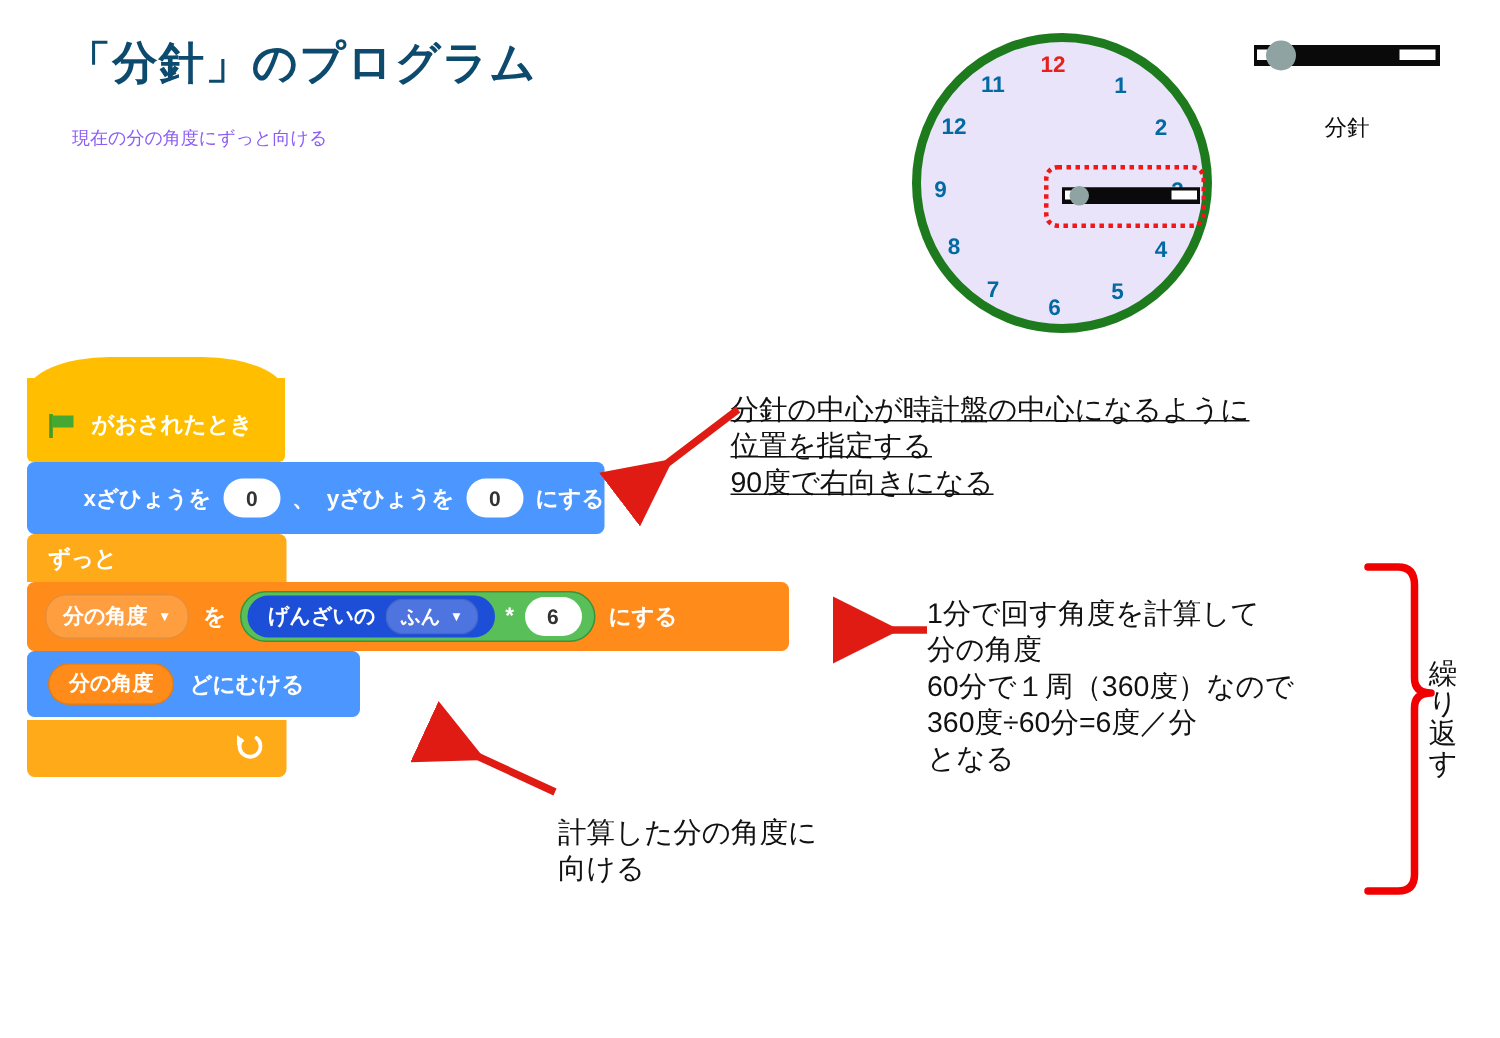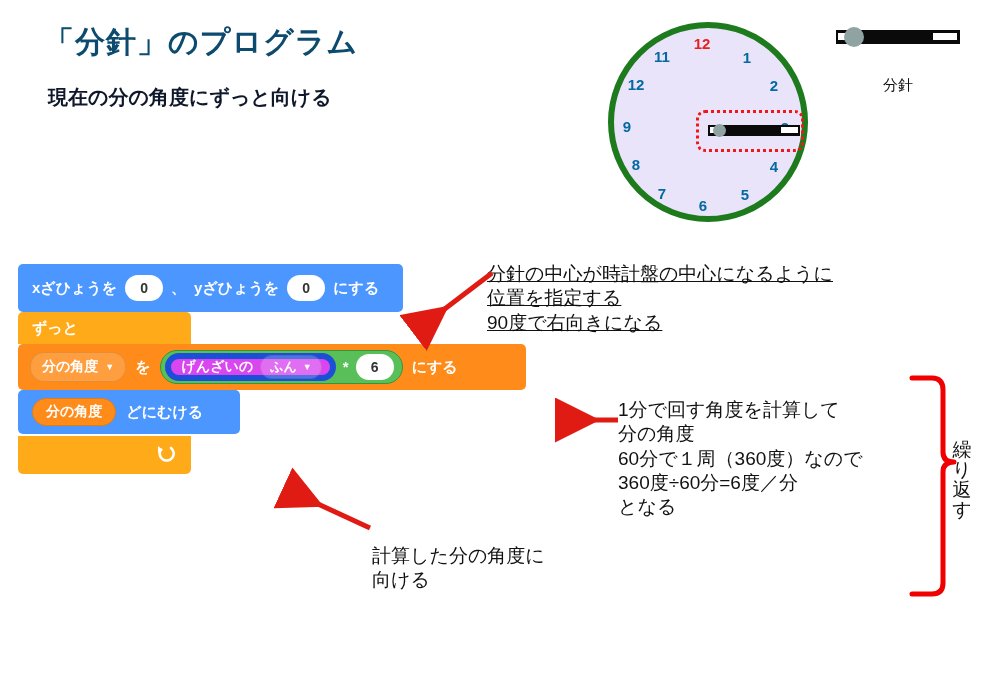--- a/index.html
+++ b/index.html
@@ -21,24 +21,23 @@
   #slide-title {
     left: 44px; top: 22px;
     font-size: 30px;
     font-weight: bold;
     letter-spacing: 1px;
     color: #0c4a6e;
     white-space: nowrap;
   }
   #slide-subtitle {
     left: 48px; top: 84px;
-    font-size: 20px;
-    color: #0f172a;
+    font-size: 12px;
+    color: #8b5cf6;
     white-space: nowrap;
-    font-weight: bold;
   }
 
   
   #clock-wrap { left: 608px; top: 22px; width: 212px; height: 212px; }
   #clock-face {
     position: absolute;
     left: 0; top: 0;
     width: 200px; height: 200px;
     border-radius: 50%;
     background: #e9e4fa;
@@ -148,21 +147,22 @@
   
   #xy-block {
     position: relative;
     width: 385px; height: 48px;
     background: #4c97ff;
     border-radius: 5px;
     display: flex; align-items: center;
     padding-left: 14px;
     box-sizing: border-box;
     gap: 8px;
-    margin-top: 12px;
+    margin-top: 0px;
+    justify-content: flex-end;
   }
   .num-oval {
     background: #fff;
     color: #333;
     border-radius: 14px;
     min-width: 38px;
     height: 26px;
     display: inline-flex;
     align-items: center;
     justify-content: center;
@@ -236,22 +236,22 @@
     border: 1px solid #389438;
     border-radius: 18px;
     height: 34px;
     display: inline-flex;
     align-items: center;
     gap: 7px;
     padding: 0 8px 0 4px;
     box-sizing: border-box;
   }
   .sensing-oval {
-    background: #d946ef;
-    border: 6px solid #1d4ed8;
+    background: #1d4ed8;
+    border: 3px solid #1d4ed8;
     border-radius: 16px;
     height: 28px;
     display: inline-flex;
     align-items: center;
     gap: 7px;
     padding: 0 8px 0 11px;
     box-sizing: border-box;
     color: #fff;
     font-size: 14px;
     font-weight: bold;
@@ -353,20 +353,30 @@
 <div class="abs" id="sprite-thumb">
   <div class="hand-bar"></div>
   <div class="hand-tip-left"></div>
   <div class="hand-tip-right"></div>
   <div class="hand-pivot"></div>
 </div>
 <div class="abs" id="sprite-label">分針</div>
 
 <div class="abs" id="script">
 
+  <div id="hat-block">
+    <div class="hat-top"></div>
+    <div class="hat-row">
+      <svg class="flag-icon" viewBox="0 0 20 18">
+        <path d="M2 1 L2 17" stroke="#3a9e28" stroke-width="2.4" fill="none"></path>
+        <path d="M3 2 L17 2 L17 10 L3 10 Z" fill="#45a832"></path>
+      </svg>
+      <span class="blk-text">がおされたとき</span>
+    </div>
+  </div>
 
   <div id="xy-block">
     <div class="notch" style="top:-0px; background:#4c97ff;"></div>
     <span class="blk-text">xざひょうを</span>
     <span class="num-oval">0</span>
     <span class="blk-text">、</span>
     <span class="blk-text">yざひょうを</span>
     <span class="num-oval">0</span>
     <span class="blk-text">にする</span>
   </div>

